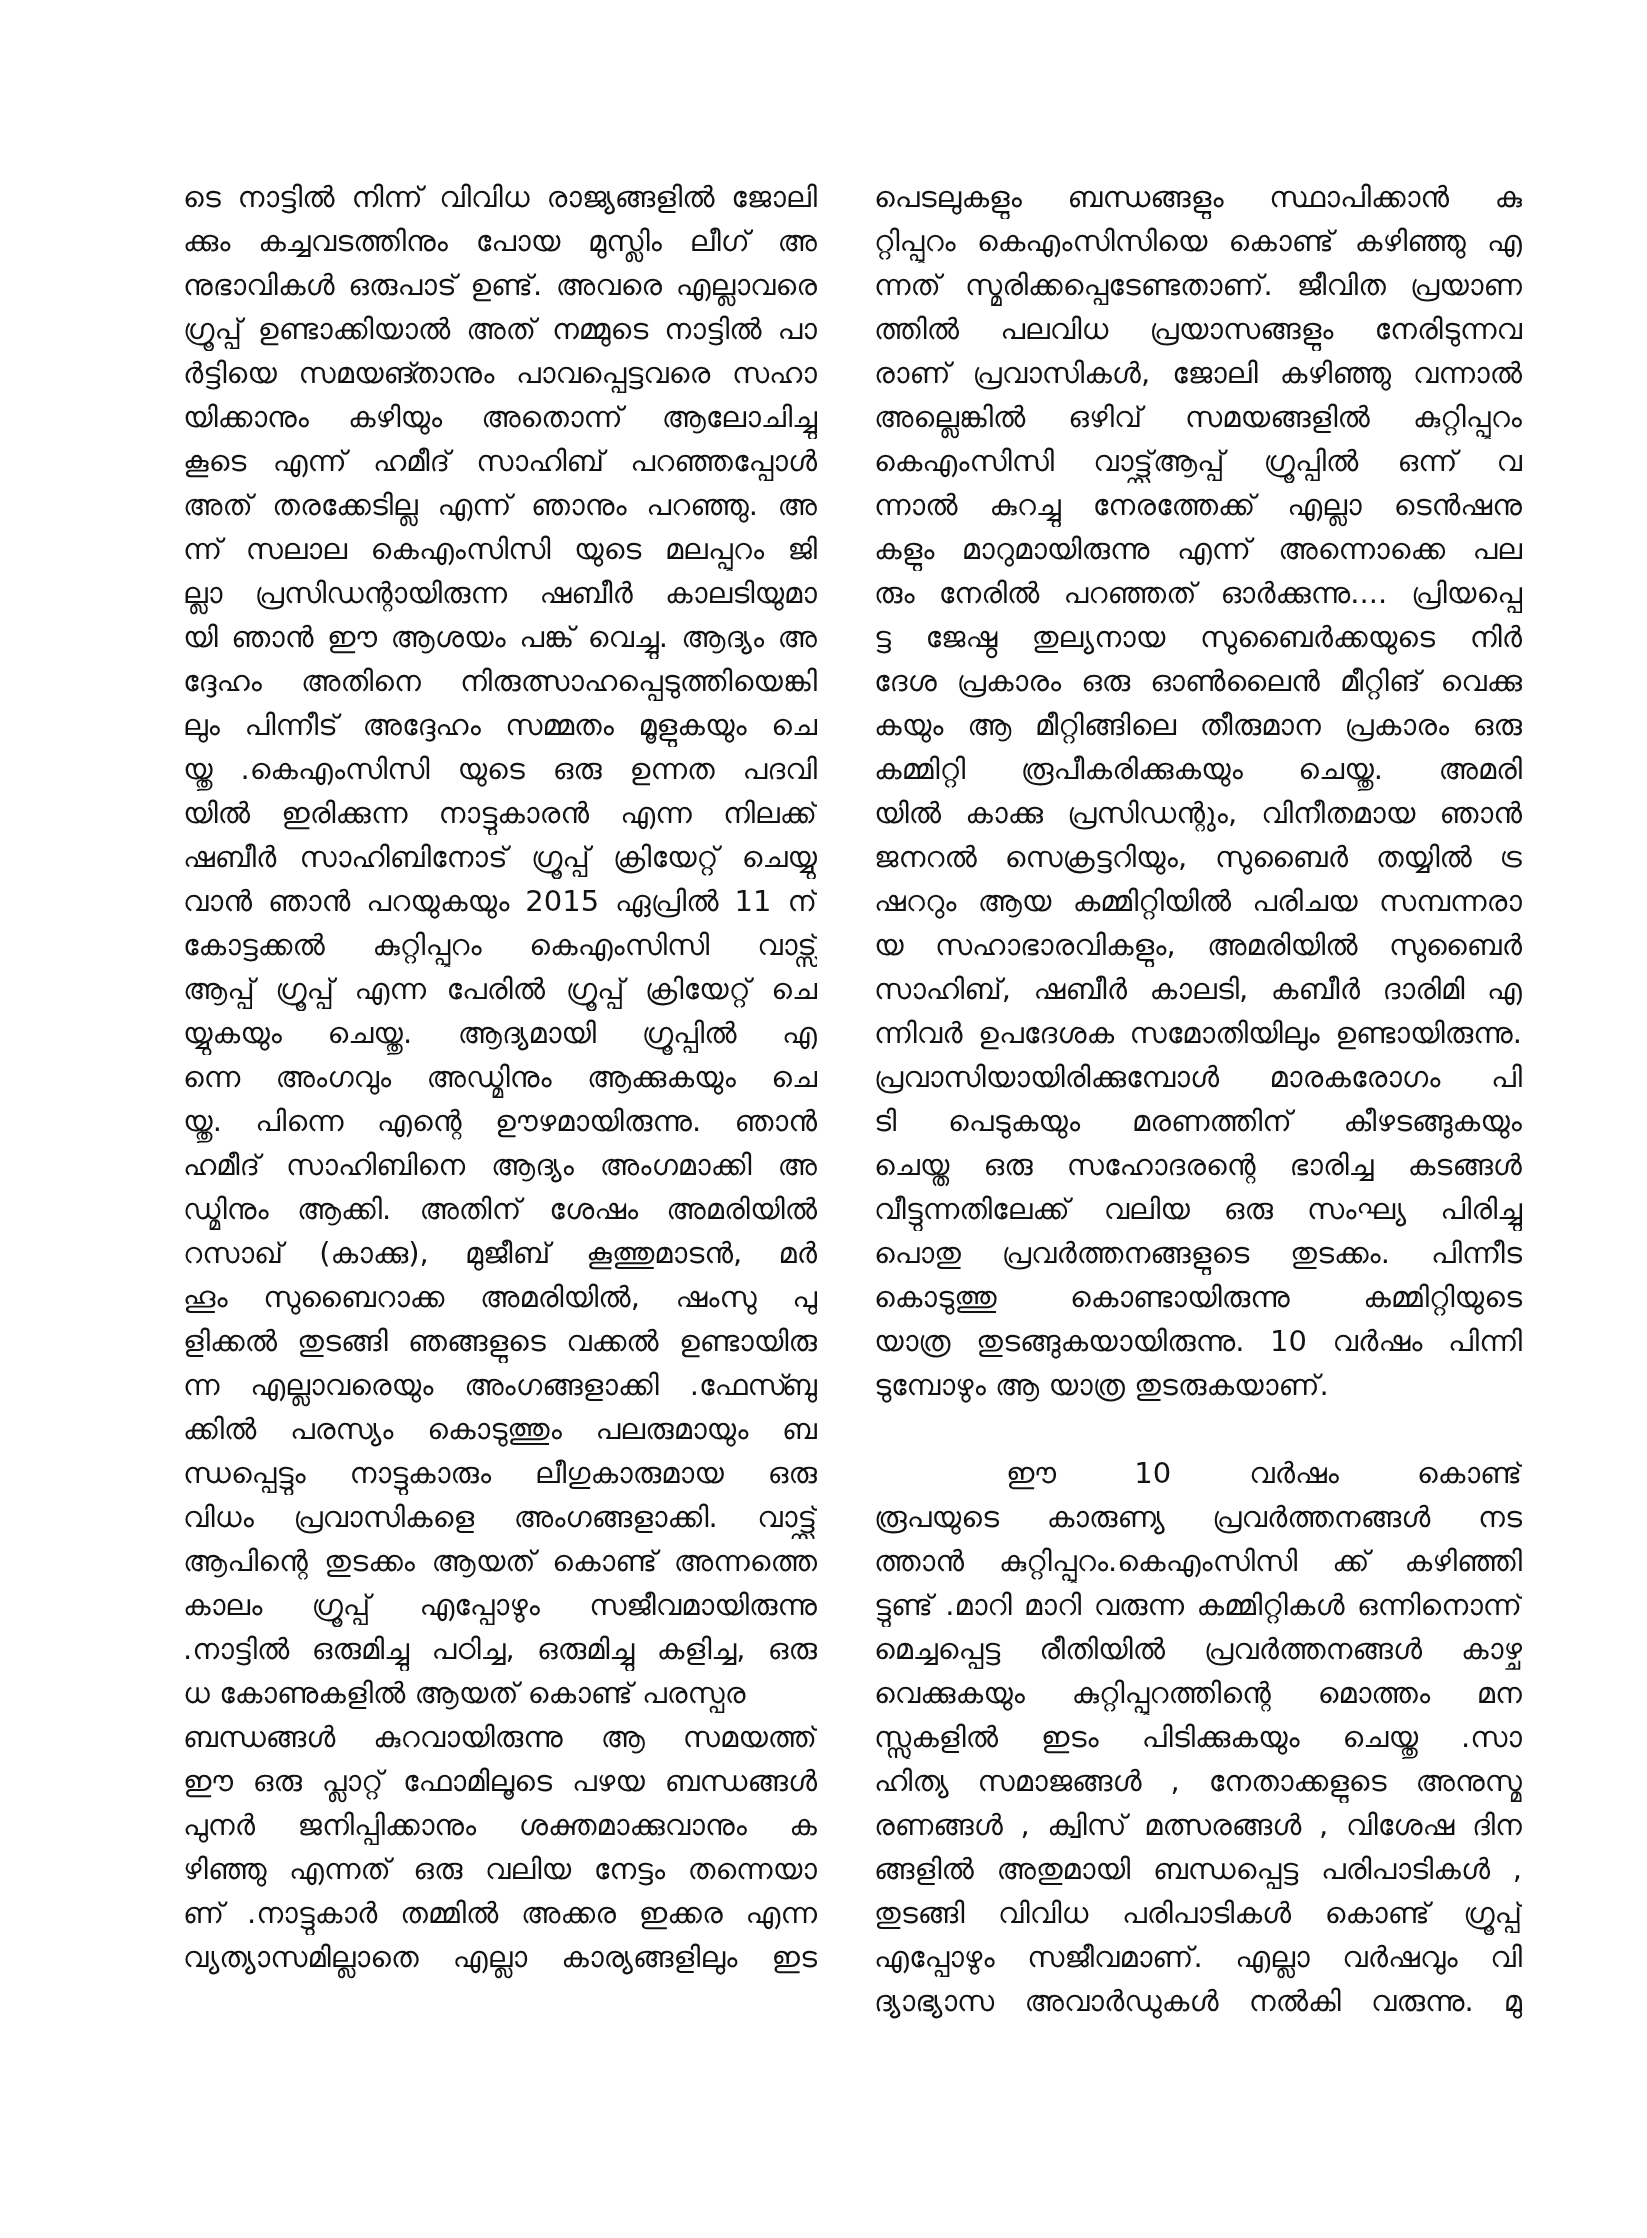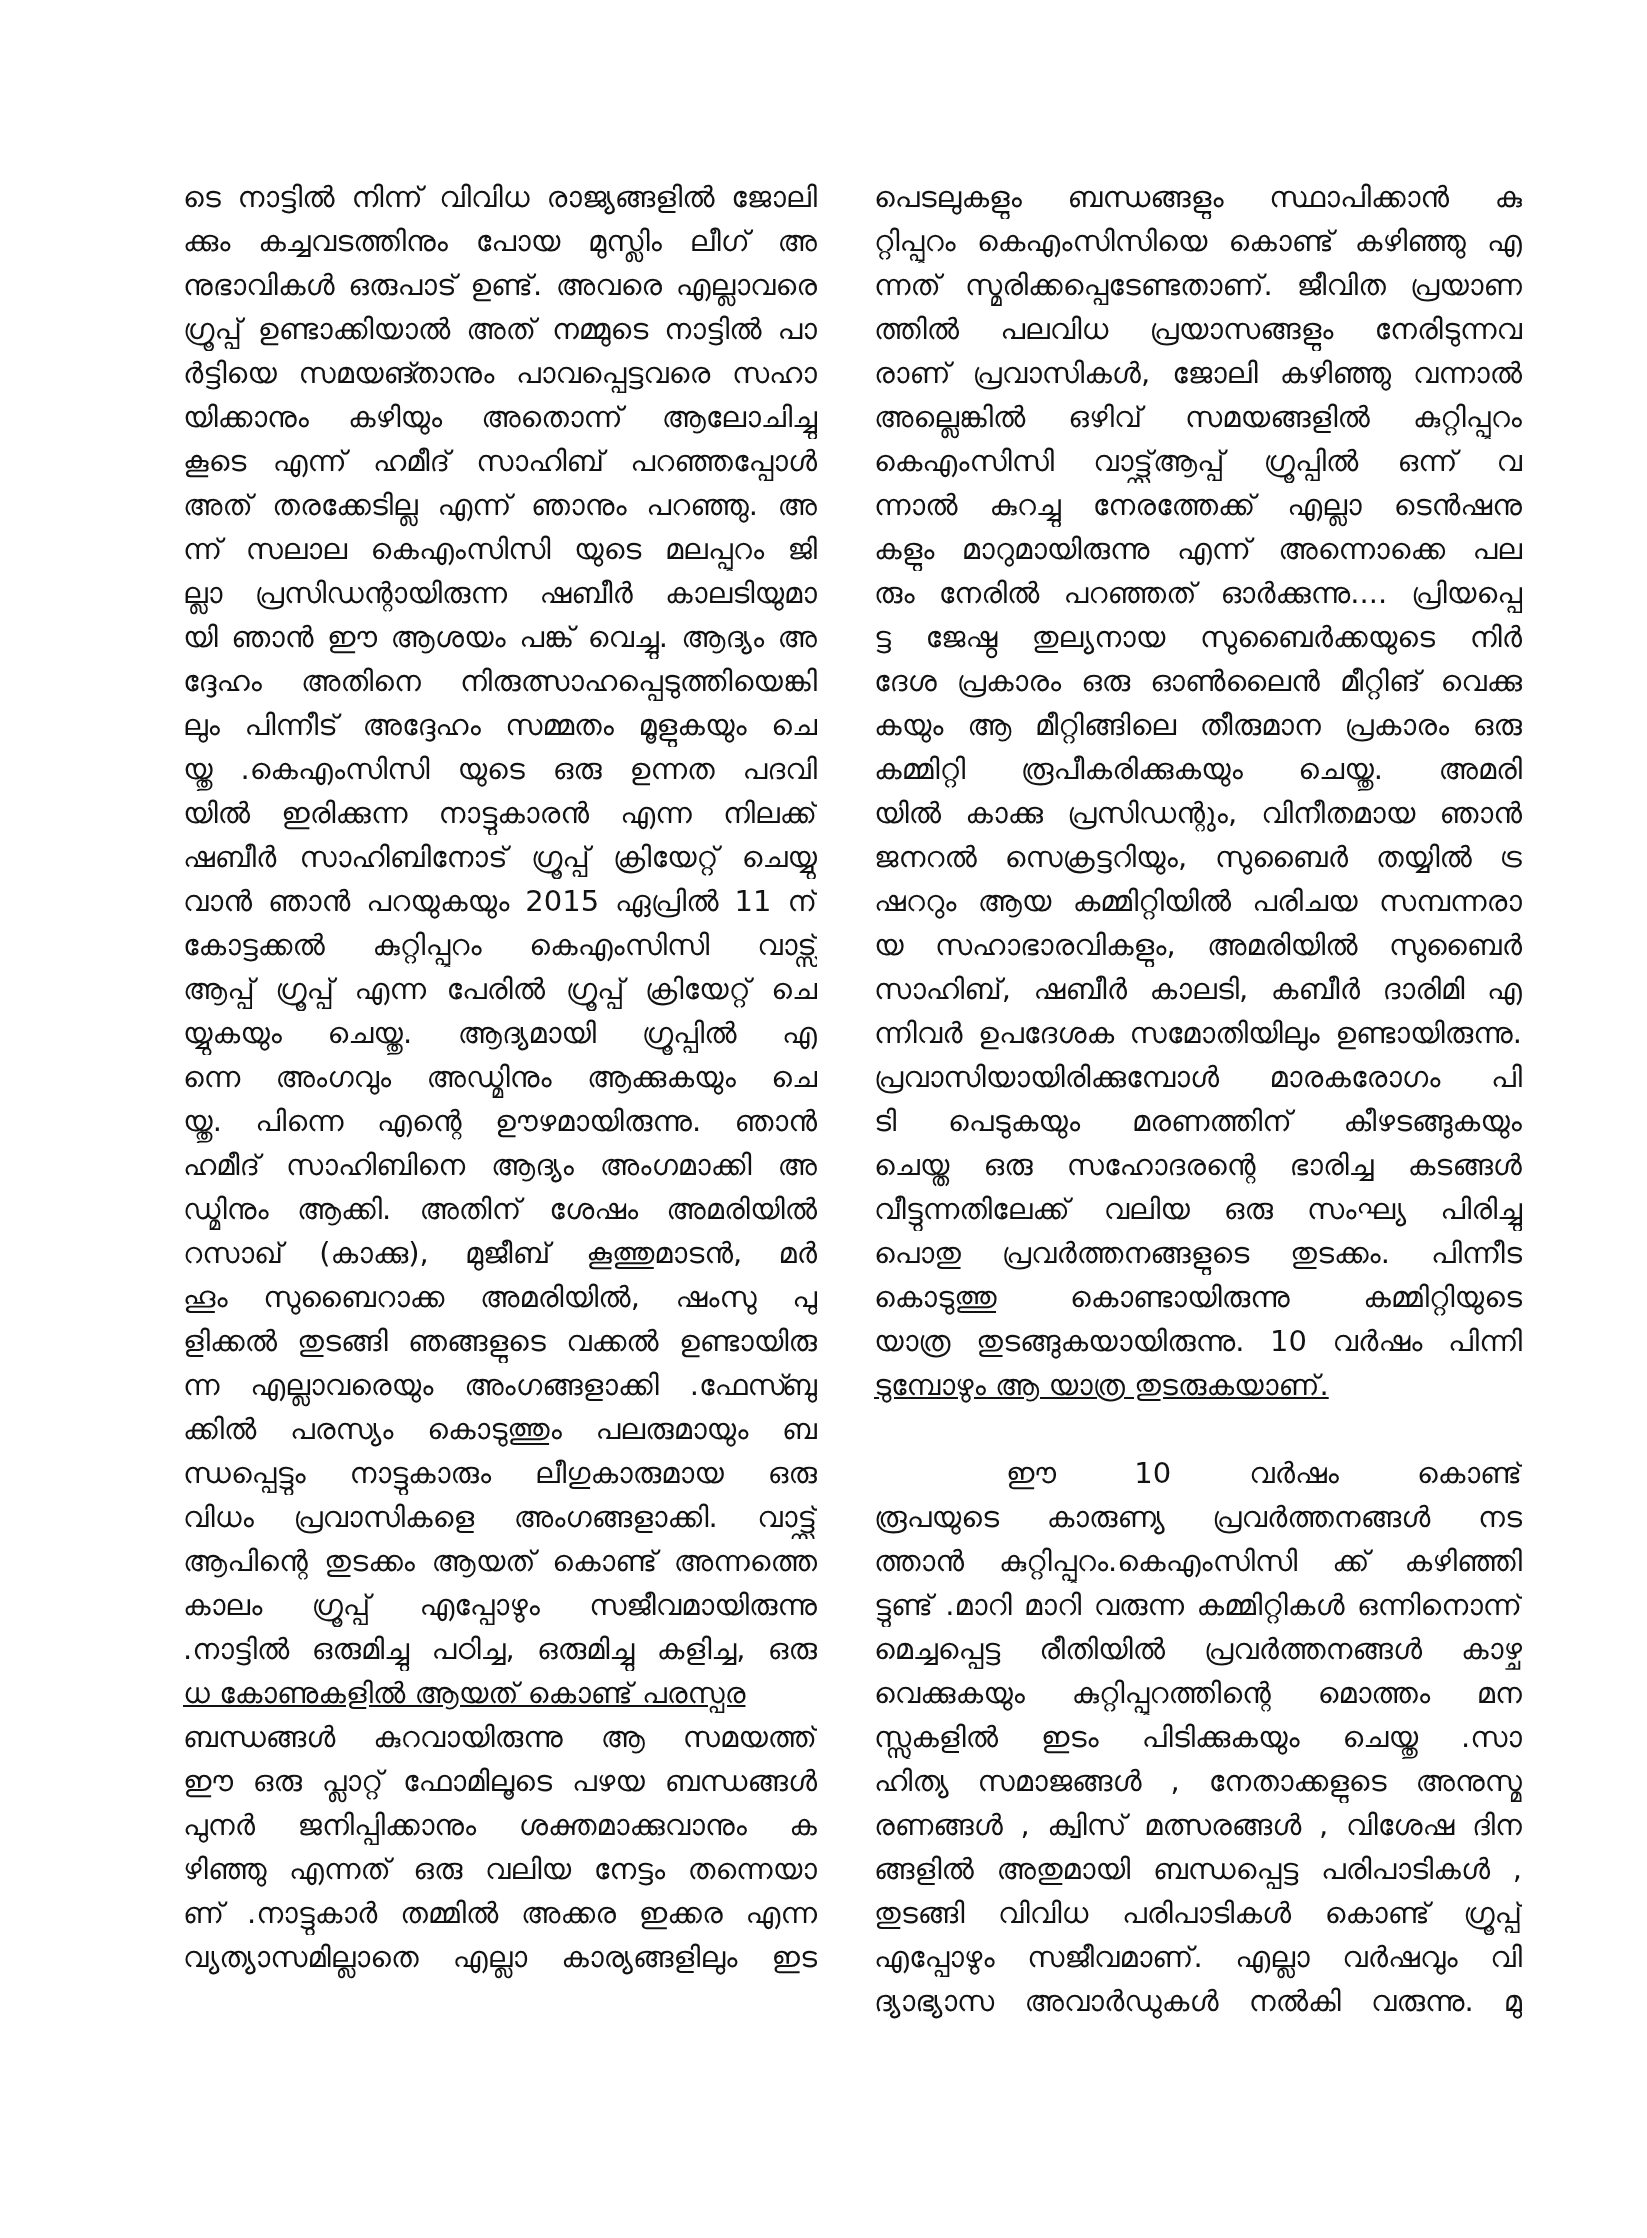--- a/index.html
+++ b/index.html
@@ -28,21 +28,21 @@
     font-size: 29px;
     font-weight: 500;
     letter-spacing: 0px;
     text-align: justify;
     text-align-last: justify;
     overflow: hidden;
     white-space: nowrap;
   }
   
   .line.j  { text-align-last: justify; white-space: normal; }
-  .line.l  { text-align-last: left; white-space: normal; text-decoration: underline; }
+  .line.l  { text-align-last: left; white-space: normal; }
   .line.ji { text-align-last: justify; white-space: normal; text-indent: 132px; }
   .line.blank { }
 </style>
 </head>
 <body>
 
 <div class="page">
   <div class="column col-left">
       <div class="line j">ടെ നാട്ടിൽ നിന്ന് വിവിധ രാജ്യങ്ങളിൽ ജോലി</div>
       <div class="line j">ക്കും കച്ചവടത്തിനും പോയ മുസ്ലിം ലീഗ് അ</div>

